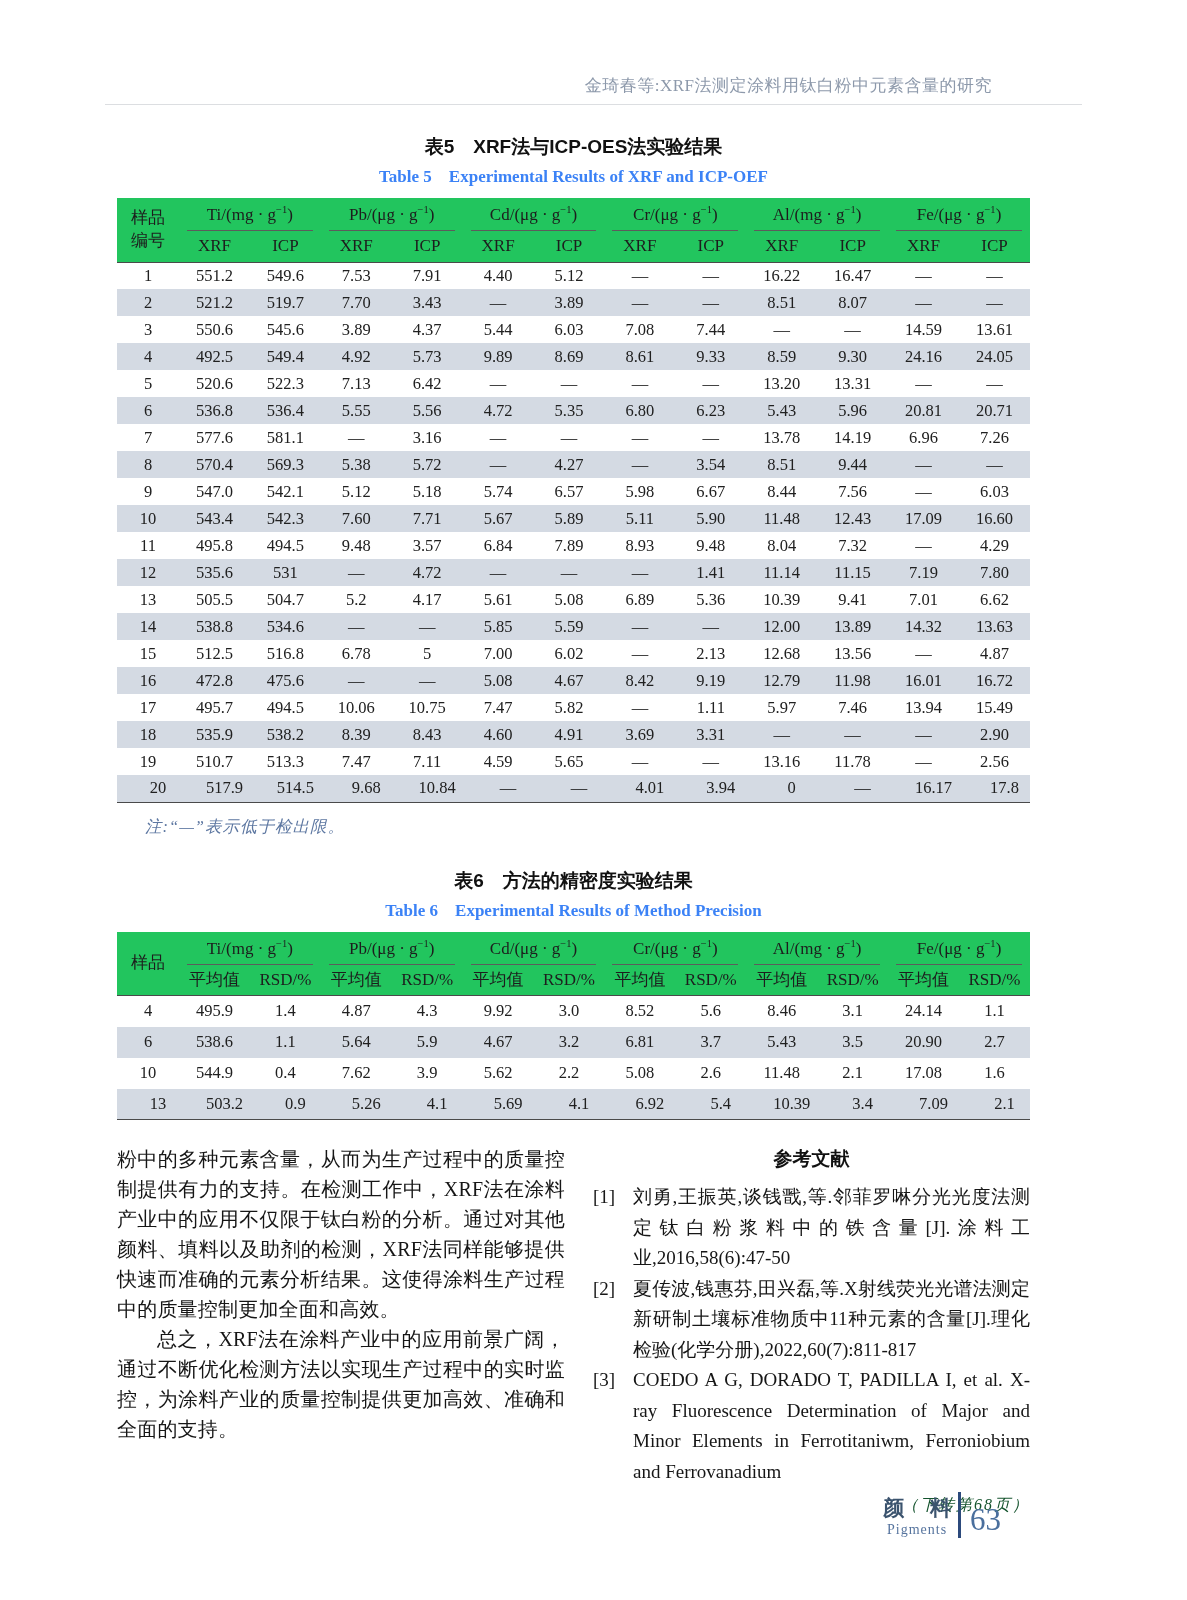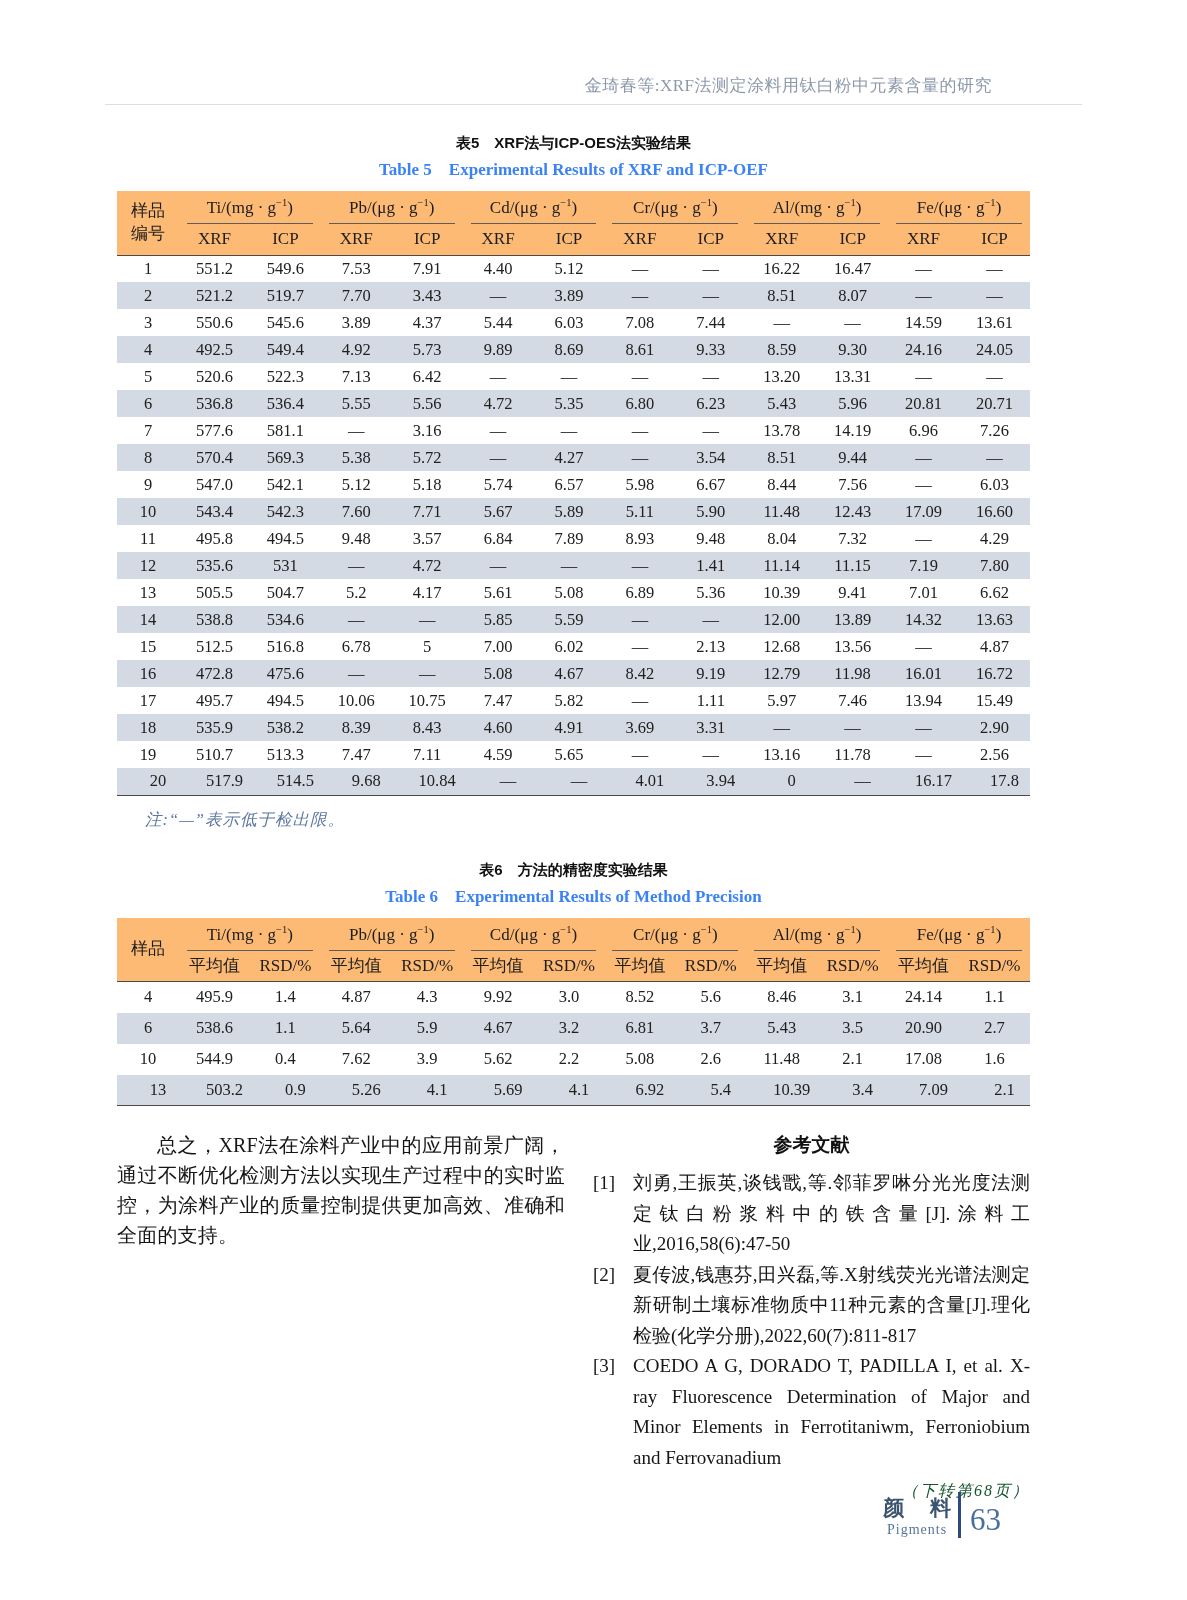--- a/index.html
+++ b/index.html
@@ -20,38 +20,38 @@
     position: absolute; top: 104px; left: 105px; width: 977px;
     border: none; border-top: 1px solid #dcdee1;
   }
 
   .content { position: absolute; top: 122px; left: 117px; width: 913px; }
 
   
   .tbl-title { text-align: center; white-space: pre; }
   .tbl-title.cn {
     font-family: "Liberation Sans", "DejaVu Sans", sans-serif;
-    font-weight: 700; font-size: 15px; color: #111; margin: 12px 0 7px;
+    font-weight: 700; font-size: 19px; color: #111; margin: 12px 0 7px;
   }
   .tbl-title.en {
     font-family: "Liberation Serif", "DejaVu Serif", serif;
     font-weight: 700; font-size: 17px; color: #3b82f6; margin-bottom: 11px;
   }
   .tbl-title.t6 { margin-top: 30px; }
 
   
   table.data-table {
     width: 913px; border-collapse: collapse; table-layout: fixed;
     font-family: "Liberation Serif", "DejaVu Serif", serif;
   }
   table.data-table th, table.data-table td {
     text-align: center; vertical-align: middle; font-weight: 400;
     padding: 0 1px; overflow: hidden;
   }
-  table.data-table thead th { background: #fdba74; font-size: 17px; color: #1d1d1d; margin-top: 20px; }
+  table.data-table thead th { background: #22c55e; font-size: 17px; color: #1d1d1d; margin-top: 20px; }
   th.sample-th { line-height: 1.32; }
   th.group-th { height: 33px; position: relative; }
   th.group-th::after {
     content: ""; position: absolute; left: 8px; right: 8px; bottom: 0;
     height: 1px; background: #5c5c5c;
   }
   th.group-th sup { font-size: 0.62em; }
   th.sub-th { height: 31px; }
   table.data-table tbody td { height: 27px; font-size: 16.5px; color: #202020; background: #fff; }
   #table6 tbody td { height: 31px; }
@@ -563,20 +563,21 @@
             <td>10.39</td>
             <td>3.4</td>
             <td>7.09</td>
             <td>2.1</td>
           </tr>
         </tbody>
       </table>
 
     <div class="columns">
       <div class="col-left">
+        <p class="body-para">粉中的多种元素含量，从而为生产过程中的质量控制提供有力的支持。在检测工作中，XRF法在涂料产业中的应用不仅限于钛白粉的分析。通过对其他颜料、填料以及助剂的检测，XRF法同样能够提供快速而准确的元素分析结果。这使得涂料生产过程中的质量控制更加全面和高效。</p>
         <p class="body-para indent">总之，XRF法在涂料产业中的应用前景广阔，通过不断优化检测方法以实现生产过程中的实时监控，为涂料产业的质量控制提供更加高效、准确和全面的支持。</p>
       </div>
       <div class="col-right">
         <div class="ref-heading">参考文献</div>
         <div id="ref-list">
             <div class="ref-item">
               <span class="ref-num">[1]</span>
               <span class="ref-text">刘勇,王振英,谈钱戬,等.邻菲罗啉分光光度法测定钛白粉浆料中的铁含量[J].涂料工业,2016,58(6):47-50</span>
             </div>
             <div class="ref-item">

